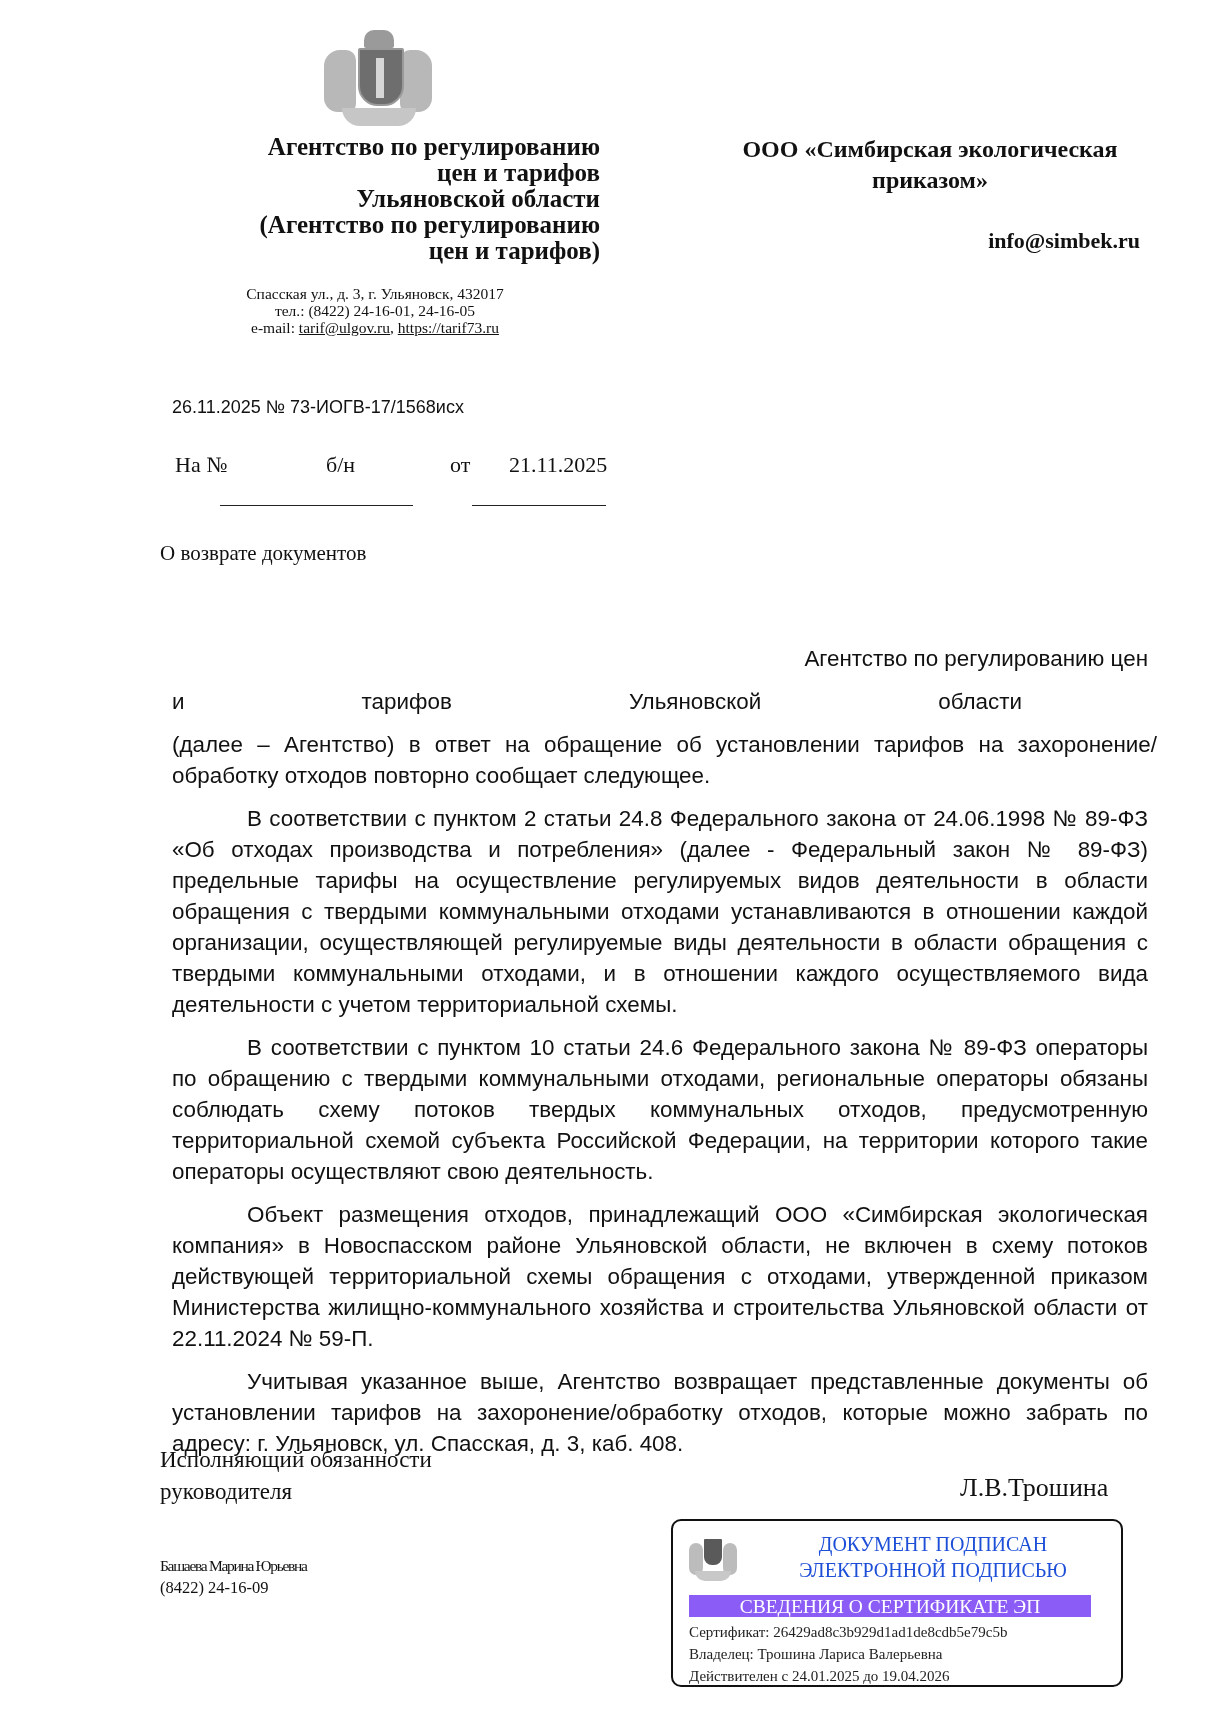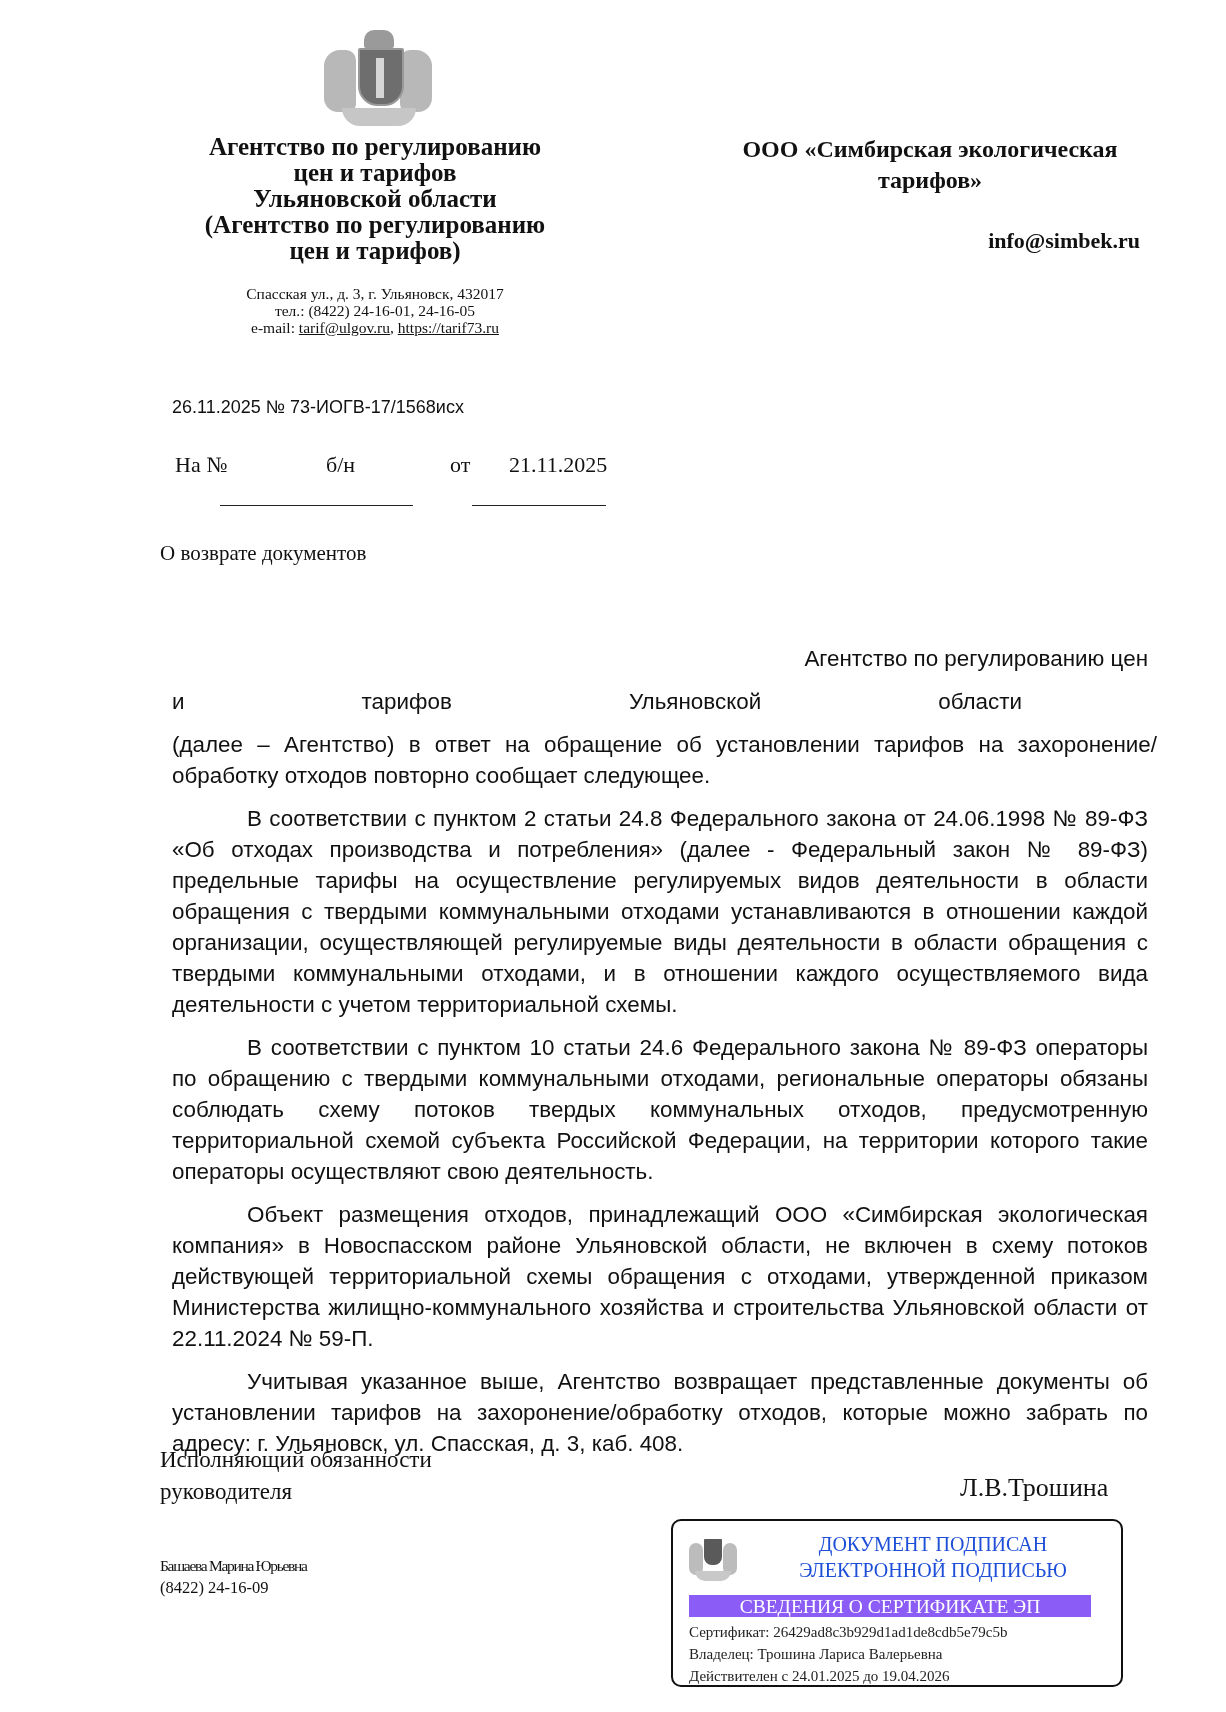--- a/index.html
+++ b/index.html
@@ -8,21 +8,21 @@
 
   
   .emblem { left:318px; top:30px; width:120px; height:100px; }
   .emblem .crown { position:absolute; left:46px; top:0; width:30px; height:18px; background:#9a9a9a; border-radius:10px 10px 2px 2px; }
   .emblem .lion-l { position:absolute; left:6px; top:20px; width:32px; height:62px; background:#b8b8b8; border-radius:16px 10px 8px 14px; }
   .emblem .lion-r { position:absolute; right:6px; top:20px; width:32px; height:62px; background:#b8b8b8; border-radius:10px 16px 14px 8px; }
   .emblem .shield { position:absolute; left:40px; top:18px; width:42px; height:54px; background:#6e6e6e; border-radius:2px 2px 20px 20px; border:2px solid #999; }
   .emblem .column { position:absolute; left:58px; top:28px; width:8px; height:40px; background:#d6d6d6; }
   .emblem .base { position:absolute; left:24px; top:78px; width:74px; height:18px; background:#c6c6c6; border-radius:0 0 30px 30px; }
 
-  .org-title { left:150px; top:134px; width:450px; text-align:center; font-weight:bold; font-size:25px; line-height:26px; }
+  .org-title { left:150px; top:134px; width:450px; text-align:right; font-weight:bold; font-size:25px; line-height:26px; }
   .org-addr { left:150px; top:285px; width:450px; text-align:center; font-size:15.5px; line-height:17px; }
   .org-addr a { color:#111; text-decoration:underline; }
   .outno { left:172px; top:397px; font-family:"Liberation Sans", sans-serif; font-size:18px; }
 
   .recipient { left:700px; top:134px; width:460px; text-align:center; font-weight:bold; font-size:24px; line-height:31px; }
   .recipient-email { left:680px; top:228px; width:460px; text-align:right; font-size:22px;font-weight:bold; }
 
   .ref-row { top:452px; font-size:22px;margin-left:27px; }
   .ref-line { height:1px; background:#222; top:505px; }
 
@@ -83,21 +83,21 @@
 
 <div class="abs ref-row" style="left:148px;">На №</div>
 <div class="abs ref-row" style="left:299px;">б/н</div>
 <div class="abs ref-row" style="left:423px;">от</div>
 <div class="abs ref-row" style="left:482px;">21.11.2025</div>
 <div class="abs ref-line" style="left:220px; width:193px;"></div>
 <div class="abs ref-line" style="left:472px; width:134px;"></div>
 
 <div class="abs recipient">
   <div>ООО «Симбирская экологическая</div>
-  <div>тарифов»</div>
+  <div>приказом»</div>
 </div>
 <div class="abs recipient-email">info@simbek.ru</div>
 
 <div class="abs subject">О возврате документов</div>
 
 <div class="abs body">
   <p class="first-line">Агентство по регулированию цен</p>
   <p class="spread" style="width:850px;">и тарифов Ульяновской области</p>
   <p style="width:985px;">(далее – Агентство) в ответ на обращение об установлении тарифов на захоронение/обработку отходов  повторно сообщает следующее.</p>
   <p class="indent">В соответствии с пунктом 2 статьи 24.8 Федерального закона от 24.06.1998 № 89-ФЗ  «Об отходах производства и потребления» (далее - Федеральный закон № 89-ФЗ) предельные тарифы на осуществление регулируемых видов деятельности в области обращения с твердыми коммунальными отходами устанавливаются в отношении каждой организации, осуществляющей регулируемые виды деятельности в области обращения с твердыми коммунальными отходами, и в отношении каждого осуществляемого вида деятельности с учетом территориальной схемы.</p>

